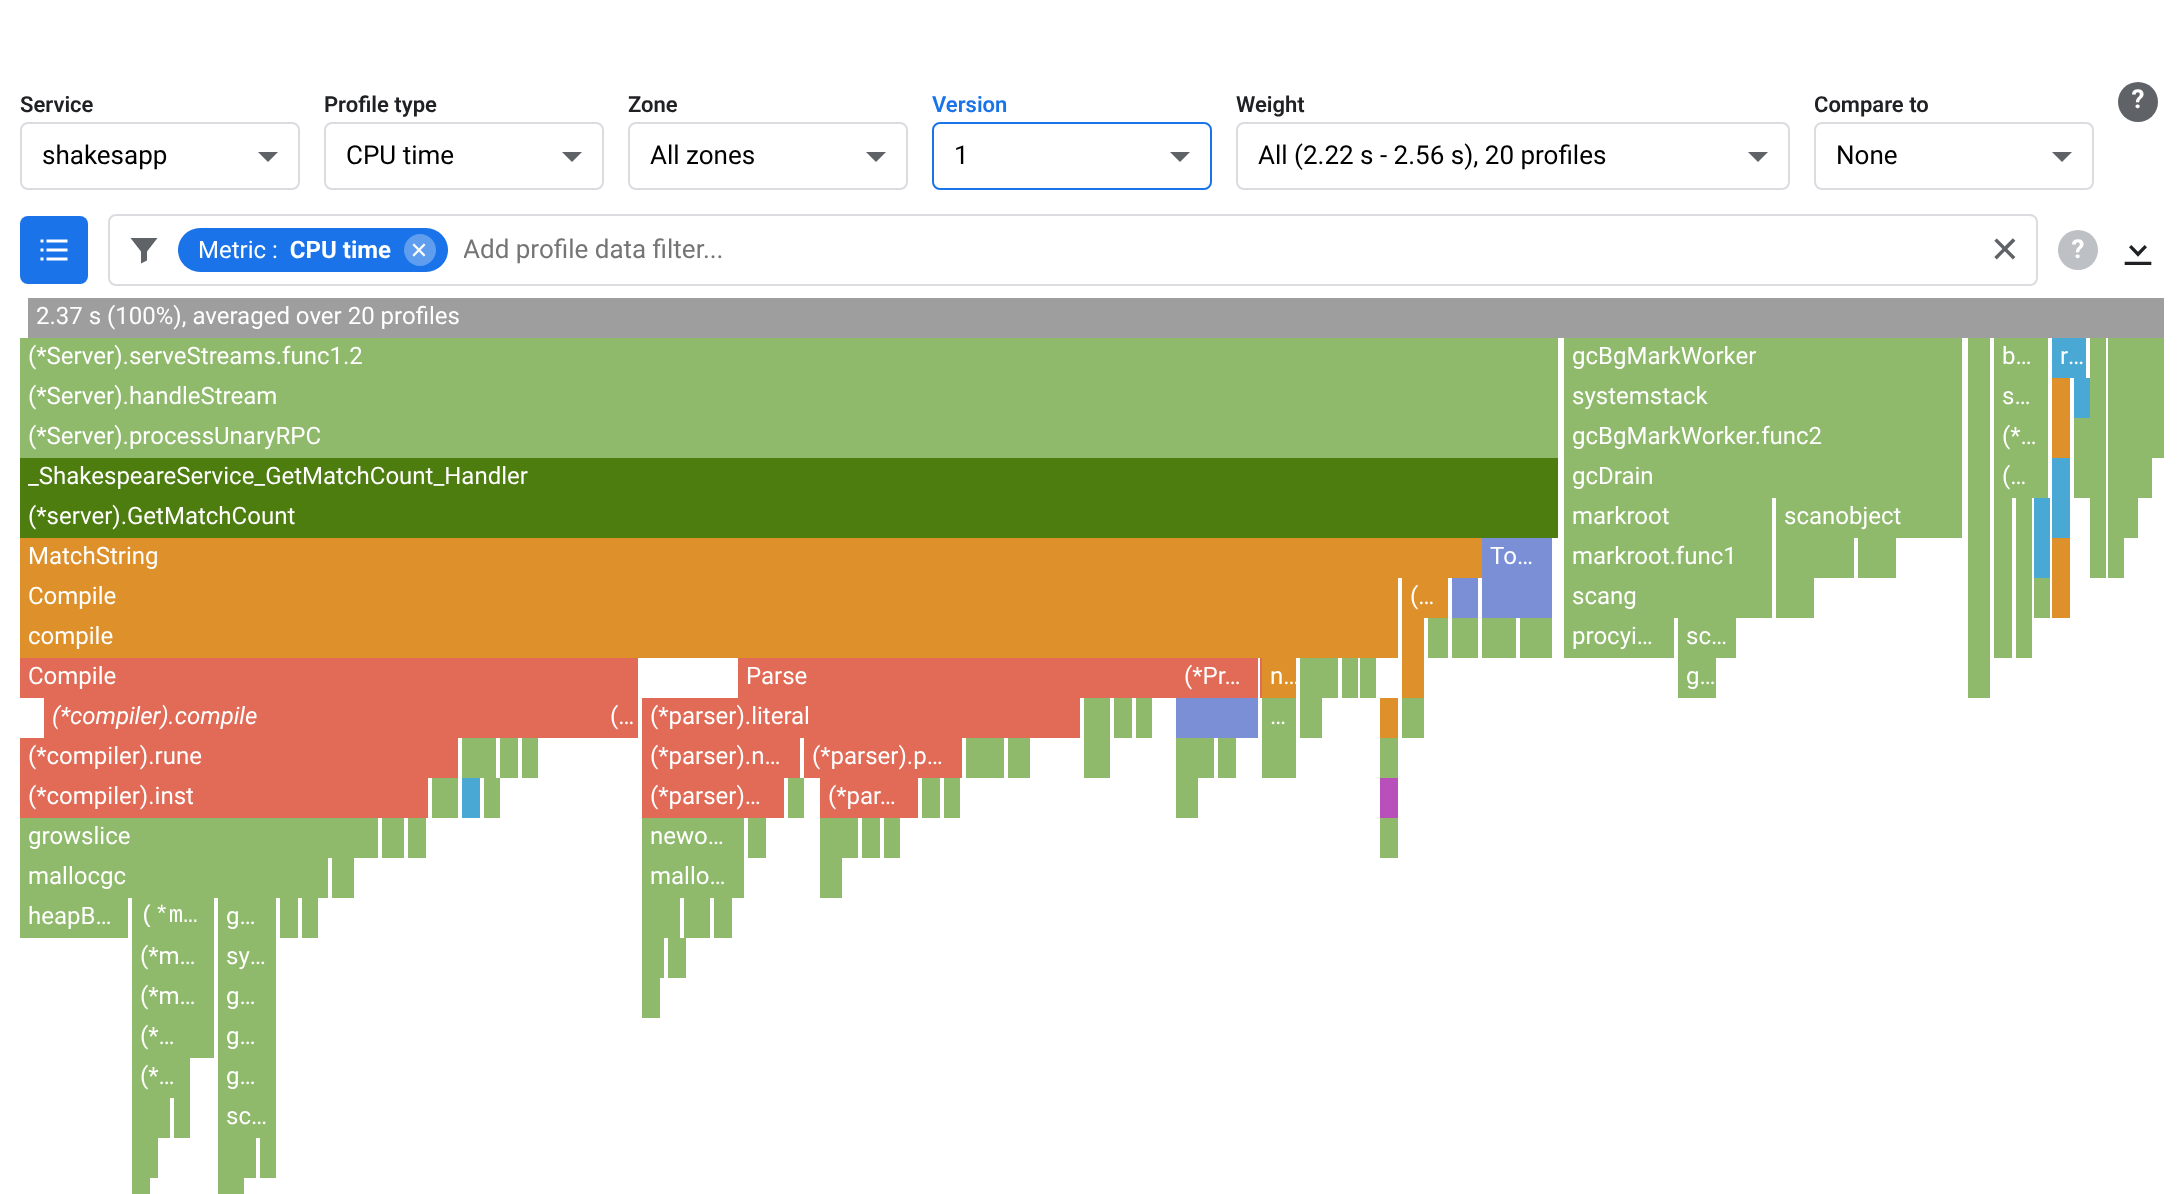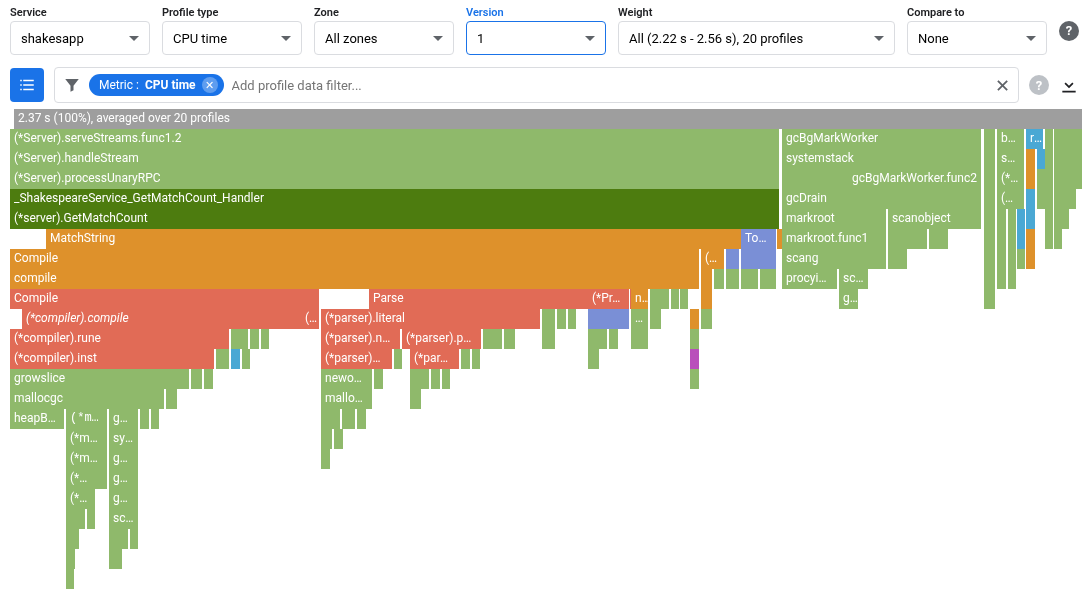--- a/index.html
+++ b/index.html
@@ -1,20 +1,20 @@
 <!DOCTYPE html>
 <html><head>
 <meta charset="utf-8">
 <style>
 * { box-sizing: border-box; margin: 0; padding: 0; font-family: Roboto, Arial, sans-serif; }
 body { background: #fff; width: 1089px; font-size: 13px; }
 
 
 .filters { display: flex; gap: 12px; padding: 6px 10px; align-items: flex-start; }
-.filter { display: flex; flex-direction: column; }
+.filter { display: flex; flex-direction: column; margin-top: 40px; }
 .filter-label { font-size: 11px; font-weight: 600; color: #202124; margin-bottom: 2px; }
 .filter-select {
   border: 1px solid #dadce0; border-radius: 4px; padding: 6px 10px;
   display: flex; align-items: center; justify-content: space-between;
   min-width: 140px; height: 34px; cursor: pointer; font-size: 13px;
 }
 .filter-select.active { border-color: #1a73e8; }
 .filter-label.blue { color: #1a73e8; }
 .chevron { width: 0; height: 0; border-left: 5px solid transparent; border-right: 5px solid transparent; border-top: 5px solid #5f6368; }
 .help-icon { width: 20px; height: 20px; border-radius: 50%; background: #5f6368; color: #fff; display: flex; align-items: center; justify-content: center; font-size: 13px; font-weight: bold; margin-left: auto; align-self: center; cursor: pointer; }
@@ -146,21 +146,21 @@
       <div class="cell o" style="left: 1016px; width: 10px;"></div>
       <div class="cell bl" style="left: 1027px; width: 7px;"></div>
       <div class="cell g" style="left: 1035px; width: 8px;"></div>
       <div class="cell g" style="left: 1044px; width: 6px;"></div>
       <div class="cell g" style="left: 1051px; width: 6px;"></div>
       <div class="cell g" style="left: 1058px; width: 5px;"></div>
       <div class="cell g" style="left: 1064px; width: 5px;"></div>
     </div>
     <div class="row">
       <div class="cell g" style="left: 0px; width: 770px;">(*Server).processUnaryRPC</div>
-      <div class="cell g" style="left: 772px; width: 200px; text-align: right;">gcBgMarkWorker.func2</div>
+      <div class="cell g" style="left: 772px; width: 200px;">gcBgMarkWorker.func2</div>
       <div class="cell g" style="left: 974px; width: 12px;"></div>
       <div class="cell g" style="left: 987px; width: 28px;">(*…</div>
       <div class="cell o" style="left: 1016px; width: 10px;"></div>
       <div class="cell g" style="left: 1027px; width: 7px;"></div>
       <div class="cell g" style="left: 1035px; width: 8px;"></div>
       <div class="cell g" style="left: 1044px; width: 6px;"></div>
       <div class="cell g" style="left: 1051px; width: 6px;"></div>
       <div class="cell g" style="left: 1058px; width: 5px;"></div>
       <div class="cell g" style="left: 1064px; width: 5px;"></div>
     </div>
@@ -183,21 +183,21 @@
       <div class="cell g" style="left: 974px; width: 12px;"></div>
       <div class="cell g" style="left: 987px; width: 10px;"></div>
       <div class="cell g" style="left: 998px; width: 8px;"></div>
       <div class="cell bl" style="left: 1007px; width: 8px;"></div>
       <div class="cell bl" style="left: 1016px; width: 10px;"></div>
       <div class="cell g" style="left: 1035px; width: 8px;"></div>
       <div class="cell g" style="left: 1044px; width: 6px;"></div>
       <div class="cell g" style="left: 1051px; width: 6px;"></div>
     </div>
     <div class="row">
-      <div class="cell o" style="left: 0px; width: 747px; margin-left: 36px;">MatchString</div>
+      <div class="cell o" style="left: 0px; width: 747px;">MatchString</div>
       <div class="cell b" style="left: 731px; width: 36px;">ToLo…</div>
       <div class="cell g" style="left: 772px; width: 105px;">markroot.func1</div>
       <div class="cell g" style="left: 878px; width: 40px;"></div>
       <div class="cell g" style="left: 919px; width: 20px;"></div>
       <div class="cell g" style="left: 974px; width: 12px;"></div>
       <div class="cell g" style="left: 987px; width: 10px;"></div>
       <div class="cell g" style="left: 998px; width: 8px;"></div>
       <div class="cell bl" style="left: 1007px; width: 8px;"></div>
       <div class="cell o" style="left: 1016px; width: 10px;"></div>
       <div class="cell g" style="left: 1035px; width: 8px;"></div>

